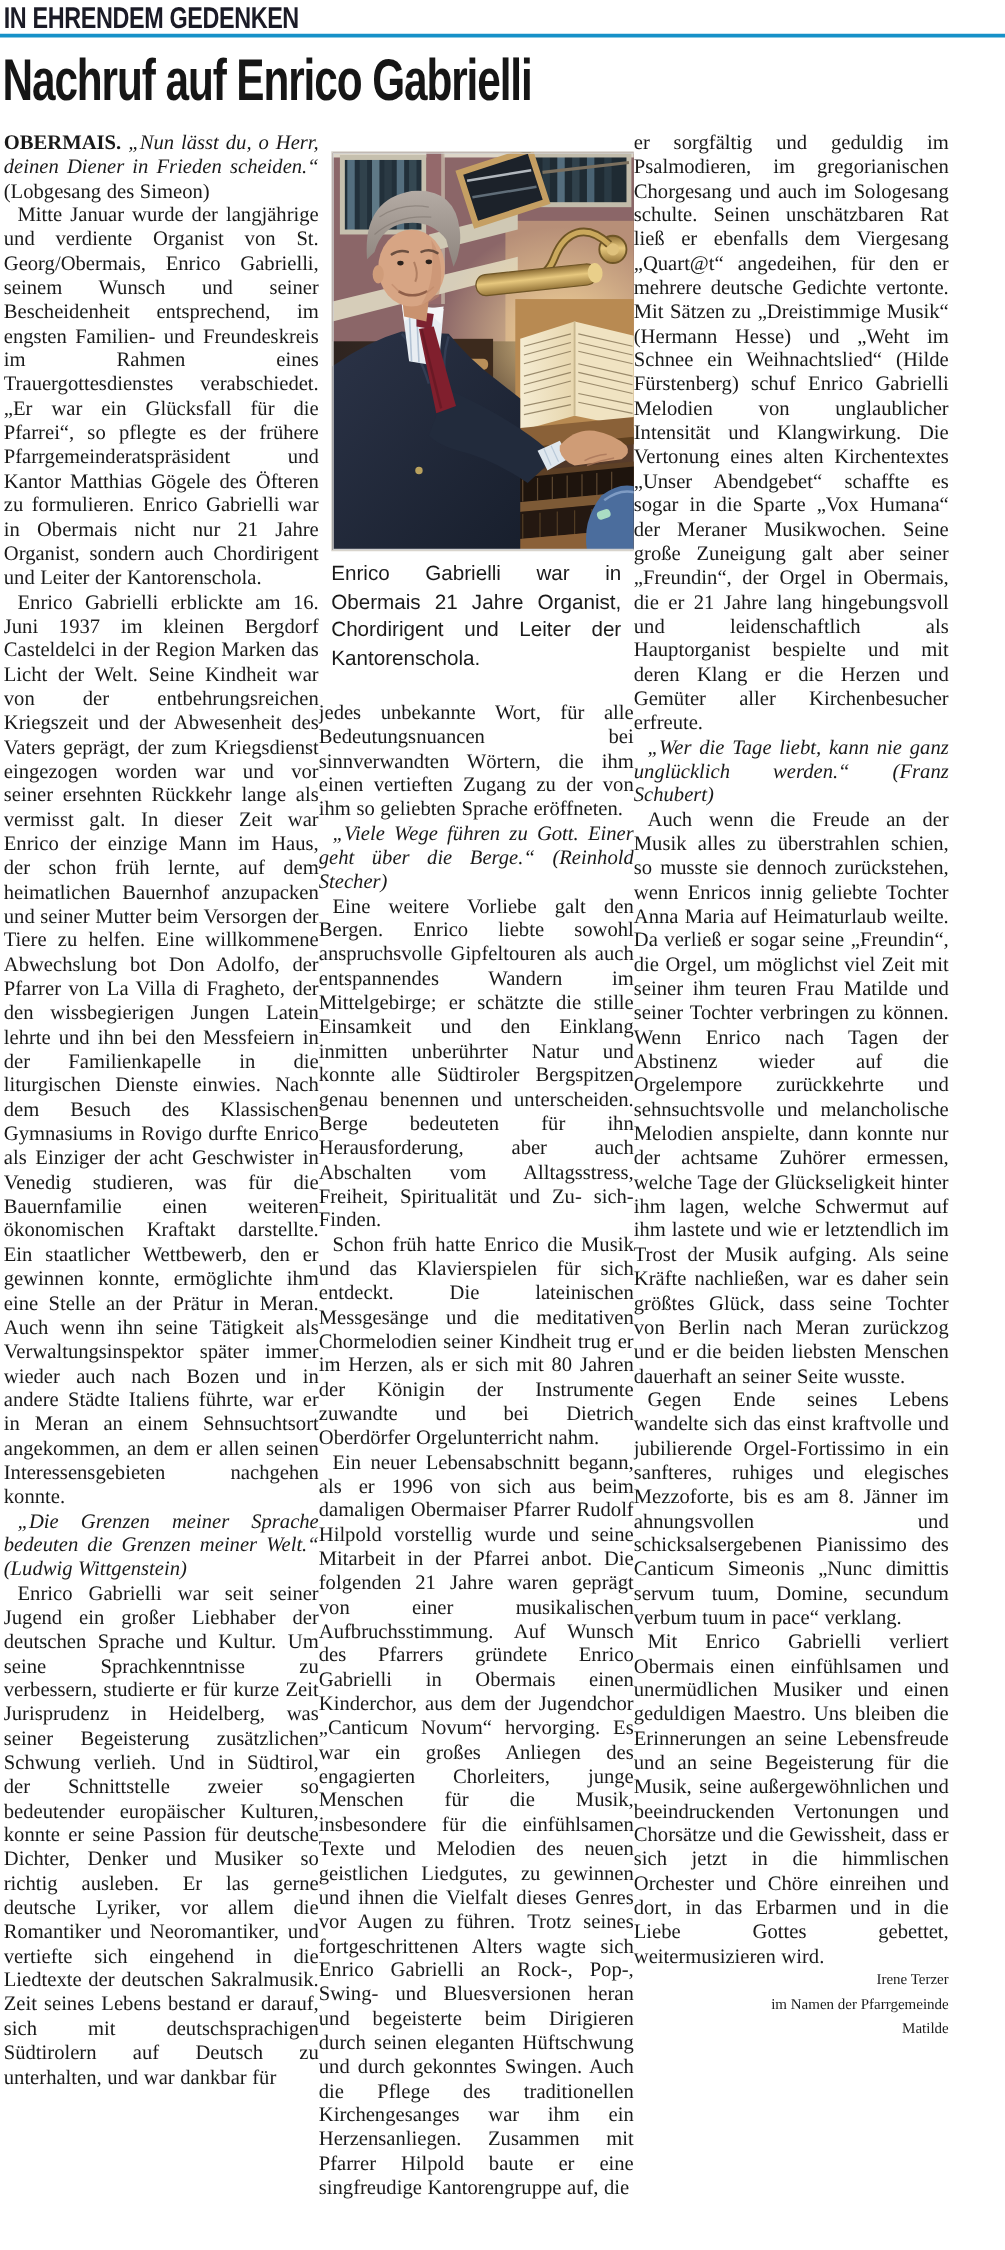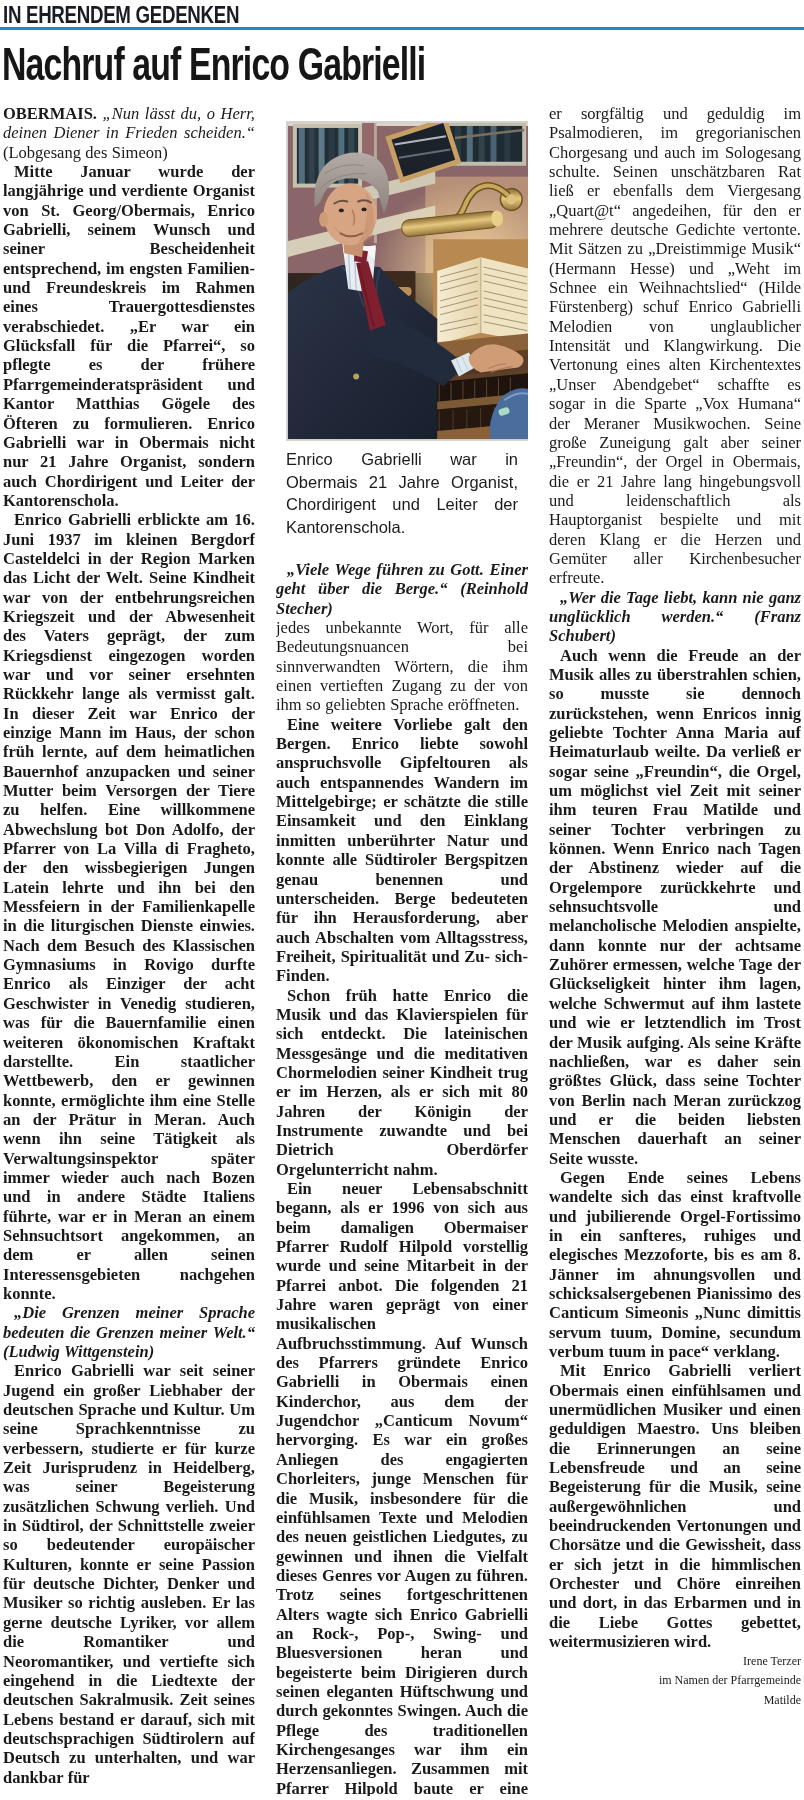--- a/index.html
+++ b/index.html
@@ -16,28 +16,28 @@
   }
   .rule{position:absolute;left:0;top:27px;width:804px;height:3px;background:#1691c8;}
   .headline{
     position:absolute;left:2px;top:36px;
     font-family:"Liberation Sans", sans-serif;font-weight:700;
     font-size:47px;letter-spacing:-1.2px;color:#161616;
     transform:scaleX(0.72);transform-origin:left top;white-space:nowrap;
   }
   .columns{
     position:absolute;left:3px;top:104px;width:798px;height:1692px;
-    display:flex;gap:21px;
+    display:flex;
   }
   .col{width:252px;height:100%;overflow:hidden;}
   .para{
     margin:0;font-size:16.5px;line-height:19.35px;text-align:justify;
     hyphens:auto;-webkit-hyphens:auto;word-spacing:0.02em;
   }
-  .para.indent{text-indent:11px;font-weight:bold;}
+  .para.indent{text-indent:11px;}
   .seg-bold{font-weight:bold;}
   .seg-italic{font-style:italic;}
   .sig-line{margin:0;font-size:12px;line-height:19.6px;text-align:right;}
   figure.photo{margin:7px 0 12px 0;padding:10px;}
   .photo-frame{display:block;width:252px;height:320px;border:1px solid #d8d4cc;box-sizing:border-box;}
   figcaption{
     font-family:"Liberation Sans", sans-serif;
     font-size:16.5px;line-height:22.5px;text-align:justify;
     color:#1b1b1b;margin-top:7px;
   }
@@ -263,22 +263,22 @@
           <path d="M 66,88 Q 70,98 67,104" fill="none" stroke="#b07f62" stroke-width="1.6"></path>
           <path d="M 54,112 Q 64,118 76,112" fill="none" stroke="#8f5f49" stroke-width="2" stroke-linecap="round"></path>
           <path d="M 48,106 Q 52,110 54,112" fill="none" stroke="#c08a6b" stroke-width="1.2" opacity="0.7"></path>
           <path d="M 82,108 Q 79,111 76,113" fill="none" stroke="#c08a6b" stroke-width="1.2" opacity="0.7"></path>
         </g>
 
         <rect x="0.5" y="0.5" width="252" height="319" fill="none" stroke="#cfcfcf" stroke-width="1"></rect>
       </svg>
       <figcaption>Enrico Gabrielli war in Obermais 21 Jahre Organist, Chordirigent und Leiter der Kantorenschola.</figcaption>
     </figure>
-  <p class="para indent" lang="de"><span class="seg-italic">„Viele Wege führen zu Gott. Einer geht über die Berge.“ (Reinhold Stecher)</span></p>
-      <p class="para" lang="de"><span class="seg-normal">jedes unbekannte Wort, für alle Bedeutungsnuancen bei sinnverwandten Wörtern, die ihm einen vertieften Zugang zu der von ihm so geliebten Sprache eröffneten.</span></p>
+  <p class="para" lang="de"><span class="seg-normal">jedes unbekannte Wort, für alle Bedeutungsnuancen bei sinnverwandten Wörtern, die ihm einen vertieften Zugang zu der von ihm so geliebten Sprache eröffneten.</span></p>
+      <p class="para indent" lang="de"><span class="seg-italic">„Viele Wege führen zu Gott. Einer geht über die Berge.“ (Reinhold Stecher)</span></p>
       <p class="para indent" lang="de"><span class="seg-normal">Eine weitere Vorliebe galt den Bergen. Enrico liebte sowohl anspruchsvolle Gipfeltouren als auch entspannendes Wandern im Mittelgebirge; er schätzte die stille Einsamkeit und den Einklang inmitten unberührter Natur und konnte alle Südtiroler Bergspitzen genau benennen und unterscheiden. Berge bedeuteten für ihn Herausforderung, aber auch Abschalten vom Alltagsstress, Freiheit, Spiritualität und Zu- sich- Finden.</span></p>
       <p class="para indent" lang="de"><span class="seg-normal">Schon früh hatte Enrico die Musik und das Klavierspielen für sich entdeckt. Die lateinischen Messgesänge und die meditativen Chormelodien seiner Kindheit trug er im Herzen, als er sich mit 80 Jahren der Königin der Instrumente zuwandte und bei Dietrich Oberdörfer Orgelunterricht nahm.</span></p>
       <p class="para indent" lang="de"><span class="seg-normal">Ein neuer Lebensabschnitt begann, als er 1996 von sich aus beim damaligen Obermaiser Pfarrer Rudolf Hilpold vorstellig wurde und seine Mitarbeit in der Pfarrei anbot. Die folgenden 21 Jahre waren geprägt von einer musikalischen Aufbruchsstimmung. Auf Wunsch des Pfarrers gründete Enrico Gabrielli in Obermais einen Kinderchor, aus dem der Jugendchor „Canticum Novum“ hervorging. Es war ein großes Anliegen des engagierten Chorleiters, junge Menschen für die Musik, insbesondere für die einfühlsamen Texte und Melodien des neuen geistlichen Liedgutes, zu gewinnen und ihnen die Vielfalt dieses Genres vor Augen zu führen. Trotz seines fortgeschrittenen Alters wagte sich Enrico Gabrielli an Rock-, Pop-, Swing- und Bluesversionen heran und begeisterte beim Dirigieren durch seinen eleganten Hüftschwung und durch gekonntes Swingen. Auch die Pflege des traditionellen Kirchengesanges war ihm ein Herzensanliegen. Zusammen mit Pfarrer Hilpold baute er eine singfreudige Kantorengruppe auf, die</span></p>
     </div>
   <div class="col">
       <p class="para" lang="de"><span class="seg-normal">er sorgfältig und geduldig im Psalmodieren, im gregorianischen Chorgesang und auch im Sologesang schulte. Seinen unschätzbaren Rat ließ er ebenfalls dem Viergesang „Quart@t“ angedeihen, für den er mehrere deutsche Gedichte vertonte. Mit Sätzen zu „Dreistimmige Musik“ (Hermann Hesse) und „Weht im Schnee ein Weihnachtslied“ (Hilde Fürstenberg) schuf Enrico Gabrielli Melodien von unglaublicher Intensität und Klangwirkung. Die Vertonung eines alten Kirchentextes „Unser Abendgebet“ schaffte es sogar in die Sparte „Vox Humana“ der Meraner Musikwochen. Seine große Zuneigung galt aber seiner „Freundin“, der Orgel in Obermais, die er 21 Jahre lang hingebungsvoll und leidenschaftlich als Hauptorganist bespielte und mit deren Klang er die Herzen und Gemüter aller Kirchenbesucher erfreute.</span></p>
       <p class="para indent" lang="de"><span class="seg-italic">„Wer die Tage liebt, kann nie ganz unglücklich werden.“ (Franz Schubert)</span></p>
       <p class="para indent" lang="de"><span class="seg-normal">Auch wenn die Freude an der Musik alles zu überstrahlen schien, so musste sie dennoch zurückstehen, wenn Enricos innig geliebte Tochter Anna Maria auf Heimaturlaub weilte. Da verließ er sogar seine „Freundin“, die Orgel, um möglichst viel Zeit mit seiner ihm teuren Frau Matilde und seiner Tochter verbringen zu können. Wenn Enrico nach Tagen der Abstinenz wieder auf die Orgelempore zurückkehrte und sehnsuchtsvolle und melancholische Melodien anspielte, dann konnte nur der achtsame Zuhörer ermessen, welche Tage der Glückseligkeit hinter ihm lagen, welche Schwermut auf ihm lastete und wie er letztendlich im Trost der Musik aufging. Als seine Kräfte nachließen, war es daher sein größtes Glück, dass seine Tochter von Berlin nach Meran zurückzog und er die beiden liebsten Menschen dauerhaft an seiner Seite wusste.</span></p>
       <p class="para indent" lang="de"><span class="seg-normal">Gegen Ende seines Lebens wandelte sich das einst kraftvolle und jubilierende Orgel-Fortissimo in ein sanfteres, ruhiges und elegisches Mezzoforte, bis es am 8. Jänner im ahnungsvollen und schicksalsergebenen Pianissimo des Canticum Simeonis „Nunc dimittis servum tuum, Domine, secundum verbum tuum in pace“ verklang.</span></p>
       <p class="para indent" lang="de"><span class="seg-normal">Mit Enrico Gabrielli verliert Obermais einen einfühlsamen und unermüdlichen Musiker und einen geduldigen Maestro. Uns bleiben die Erinnerungen an seine Lebensfreude und an seine Begeisterung für die Musik, seine außergewöhnlichen und beeindruckenden Vertonungen und Chorsätze und die Gewissheit, dass er sich jetzt in die himmlischen Orchester und Chöre einreihen und dort, in das Erbarmen und in die Liebe Gottes gebettet, weitermusizieren wird.</span></p>

